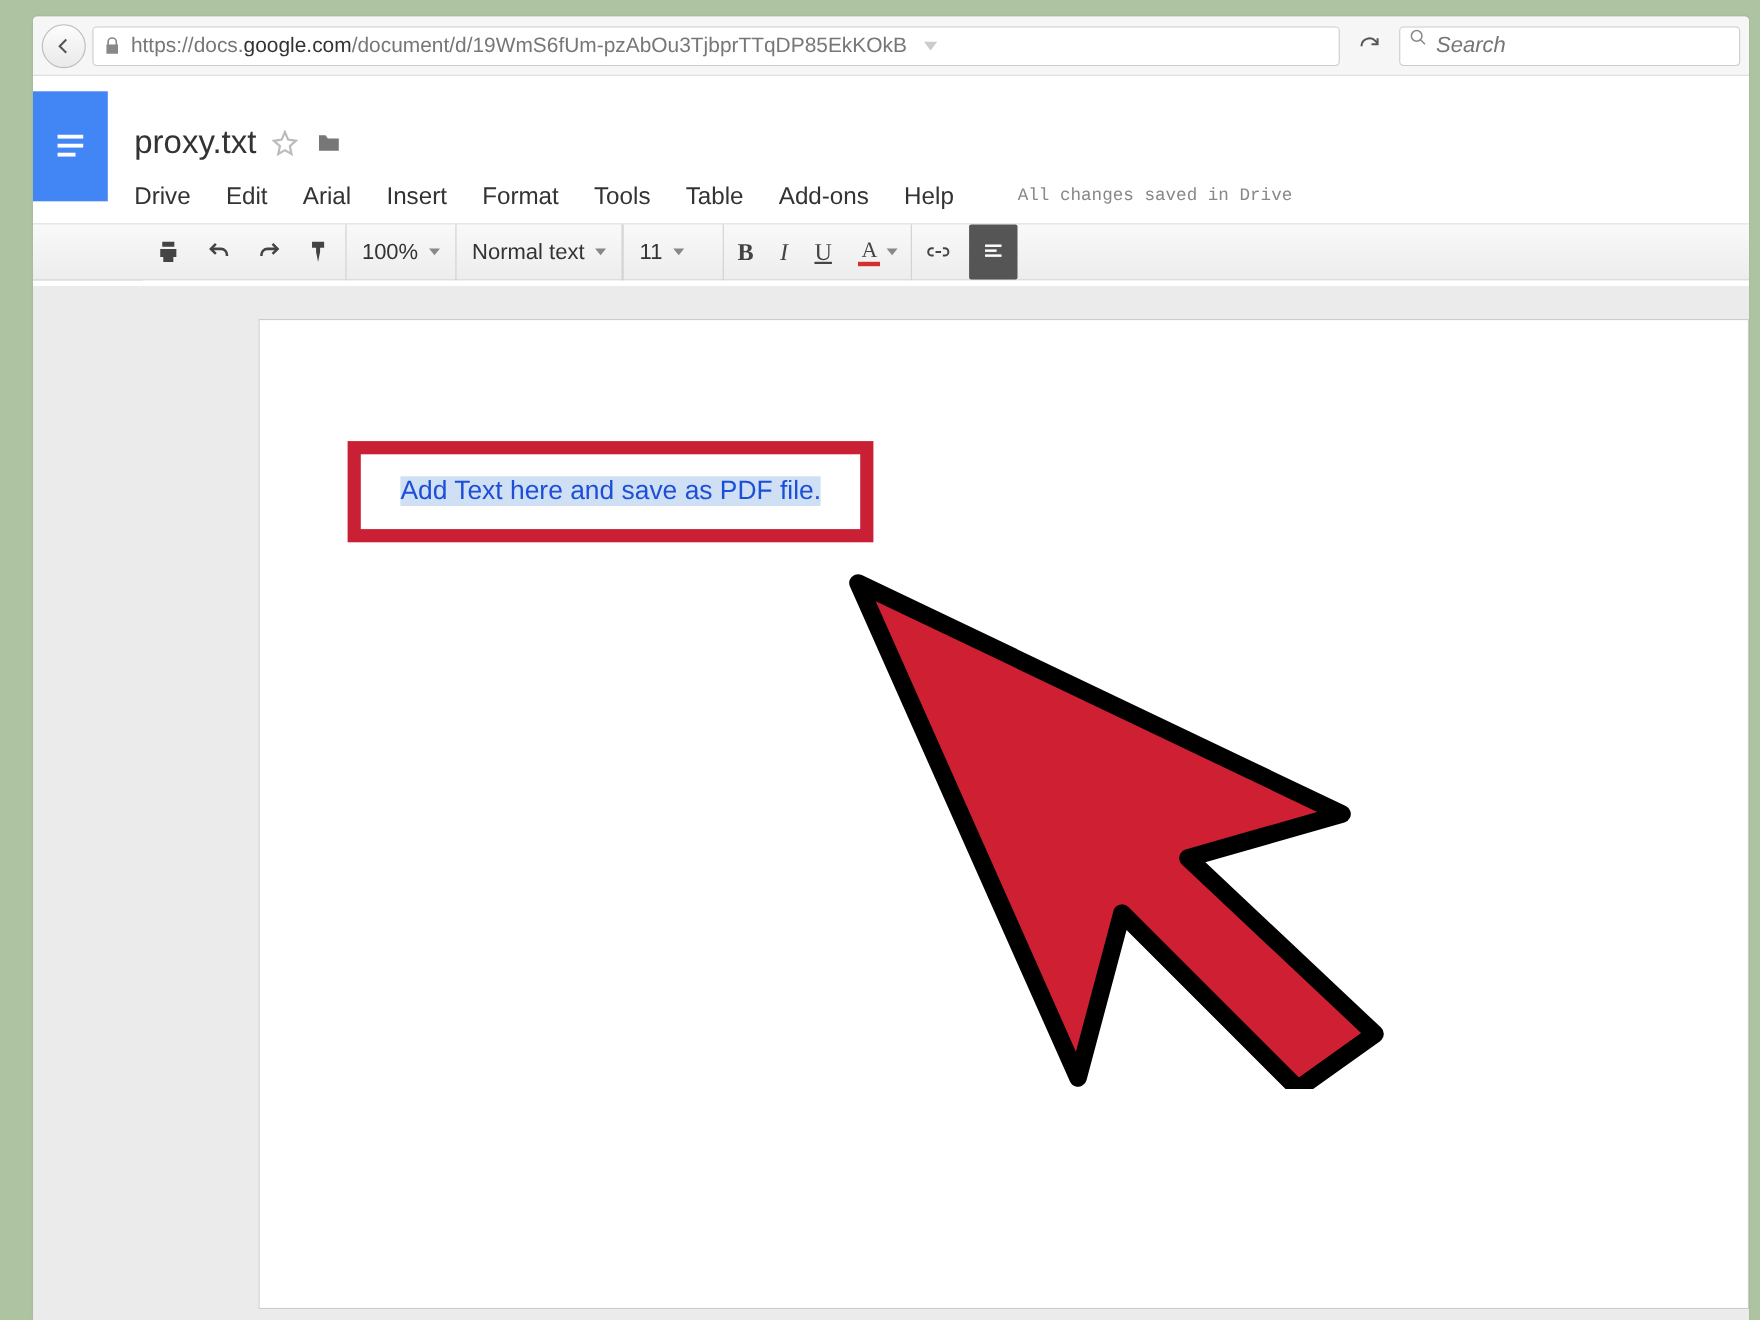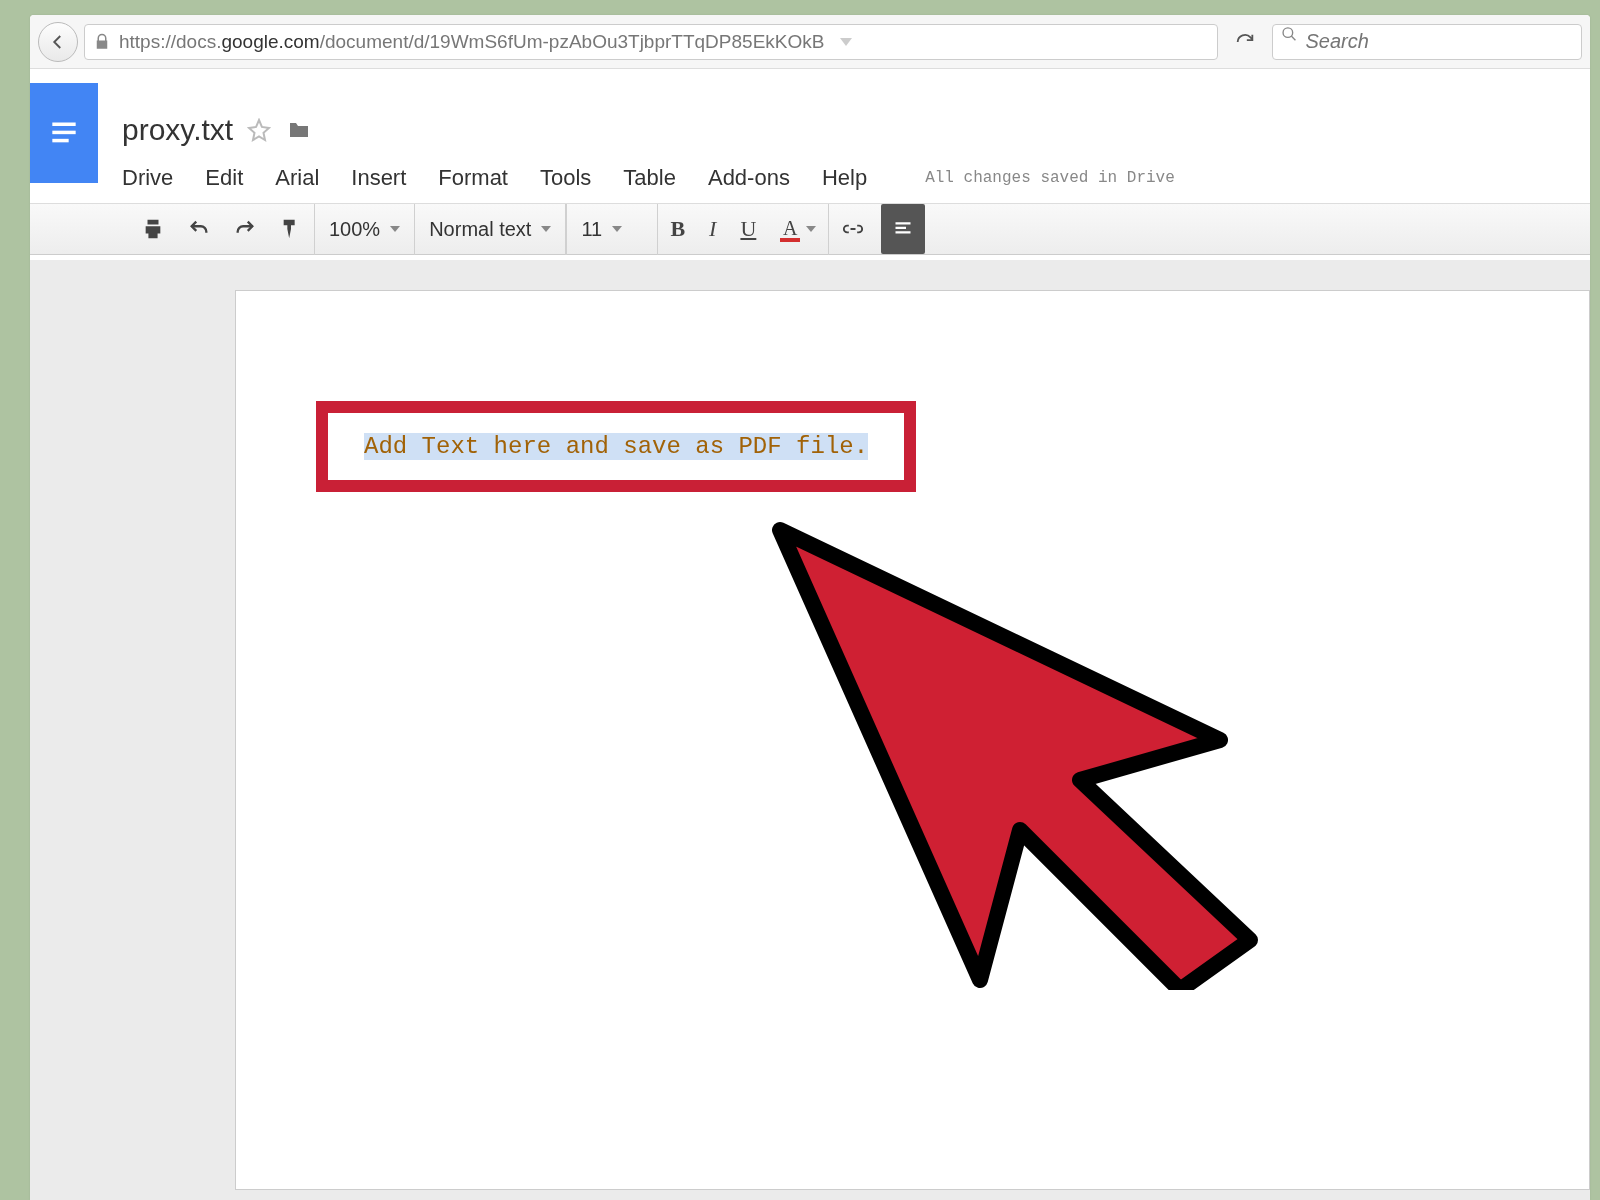--- a/index.html
+++ b/index.html
@@ -219,22 +219,22 @@
     width: 100px; background:#ebebeb;
   }
   .highlight-box {
     border: 12px solid #c92036;
     padding: 20px 36px;
     display:inline-block;
   }
   .selected-text {
     background:#cfe0f5;
     font-size: 24px;
-    color:#a16207;
-    font-family: Liberation Mono, monospace;
+    color:#1d4ed8;
+    font-family: Liberation Sans, sans-serif;
   }
   
   .text-caret {
     position:absolute;
     font-family: Georgia, serif;
     font-size: 30px;
     color:#000;
   }
   
   .big-cursor {

